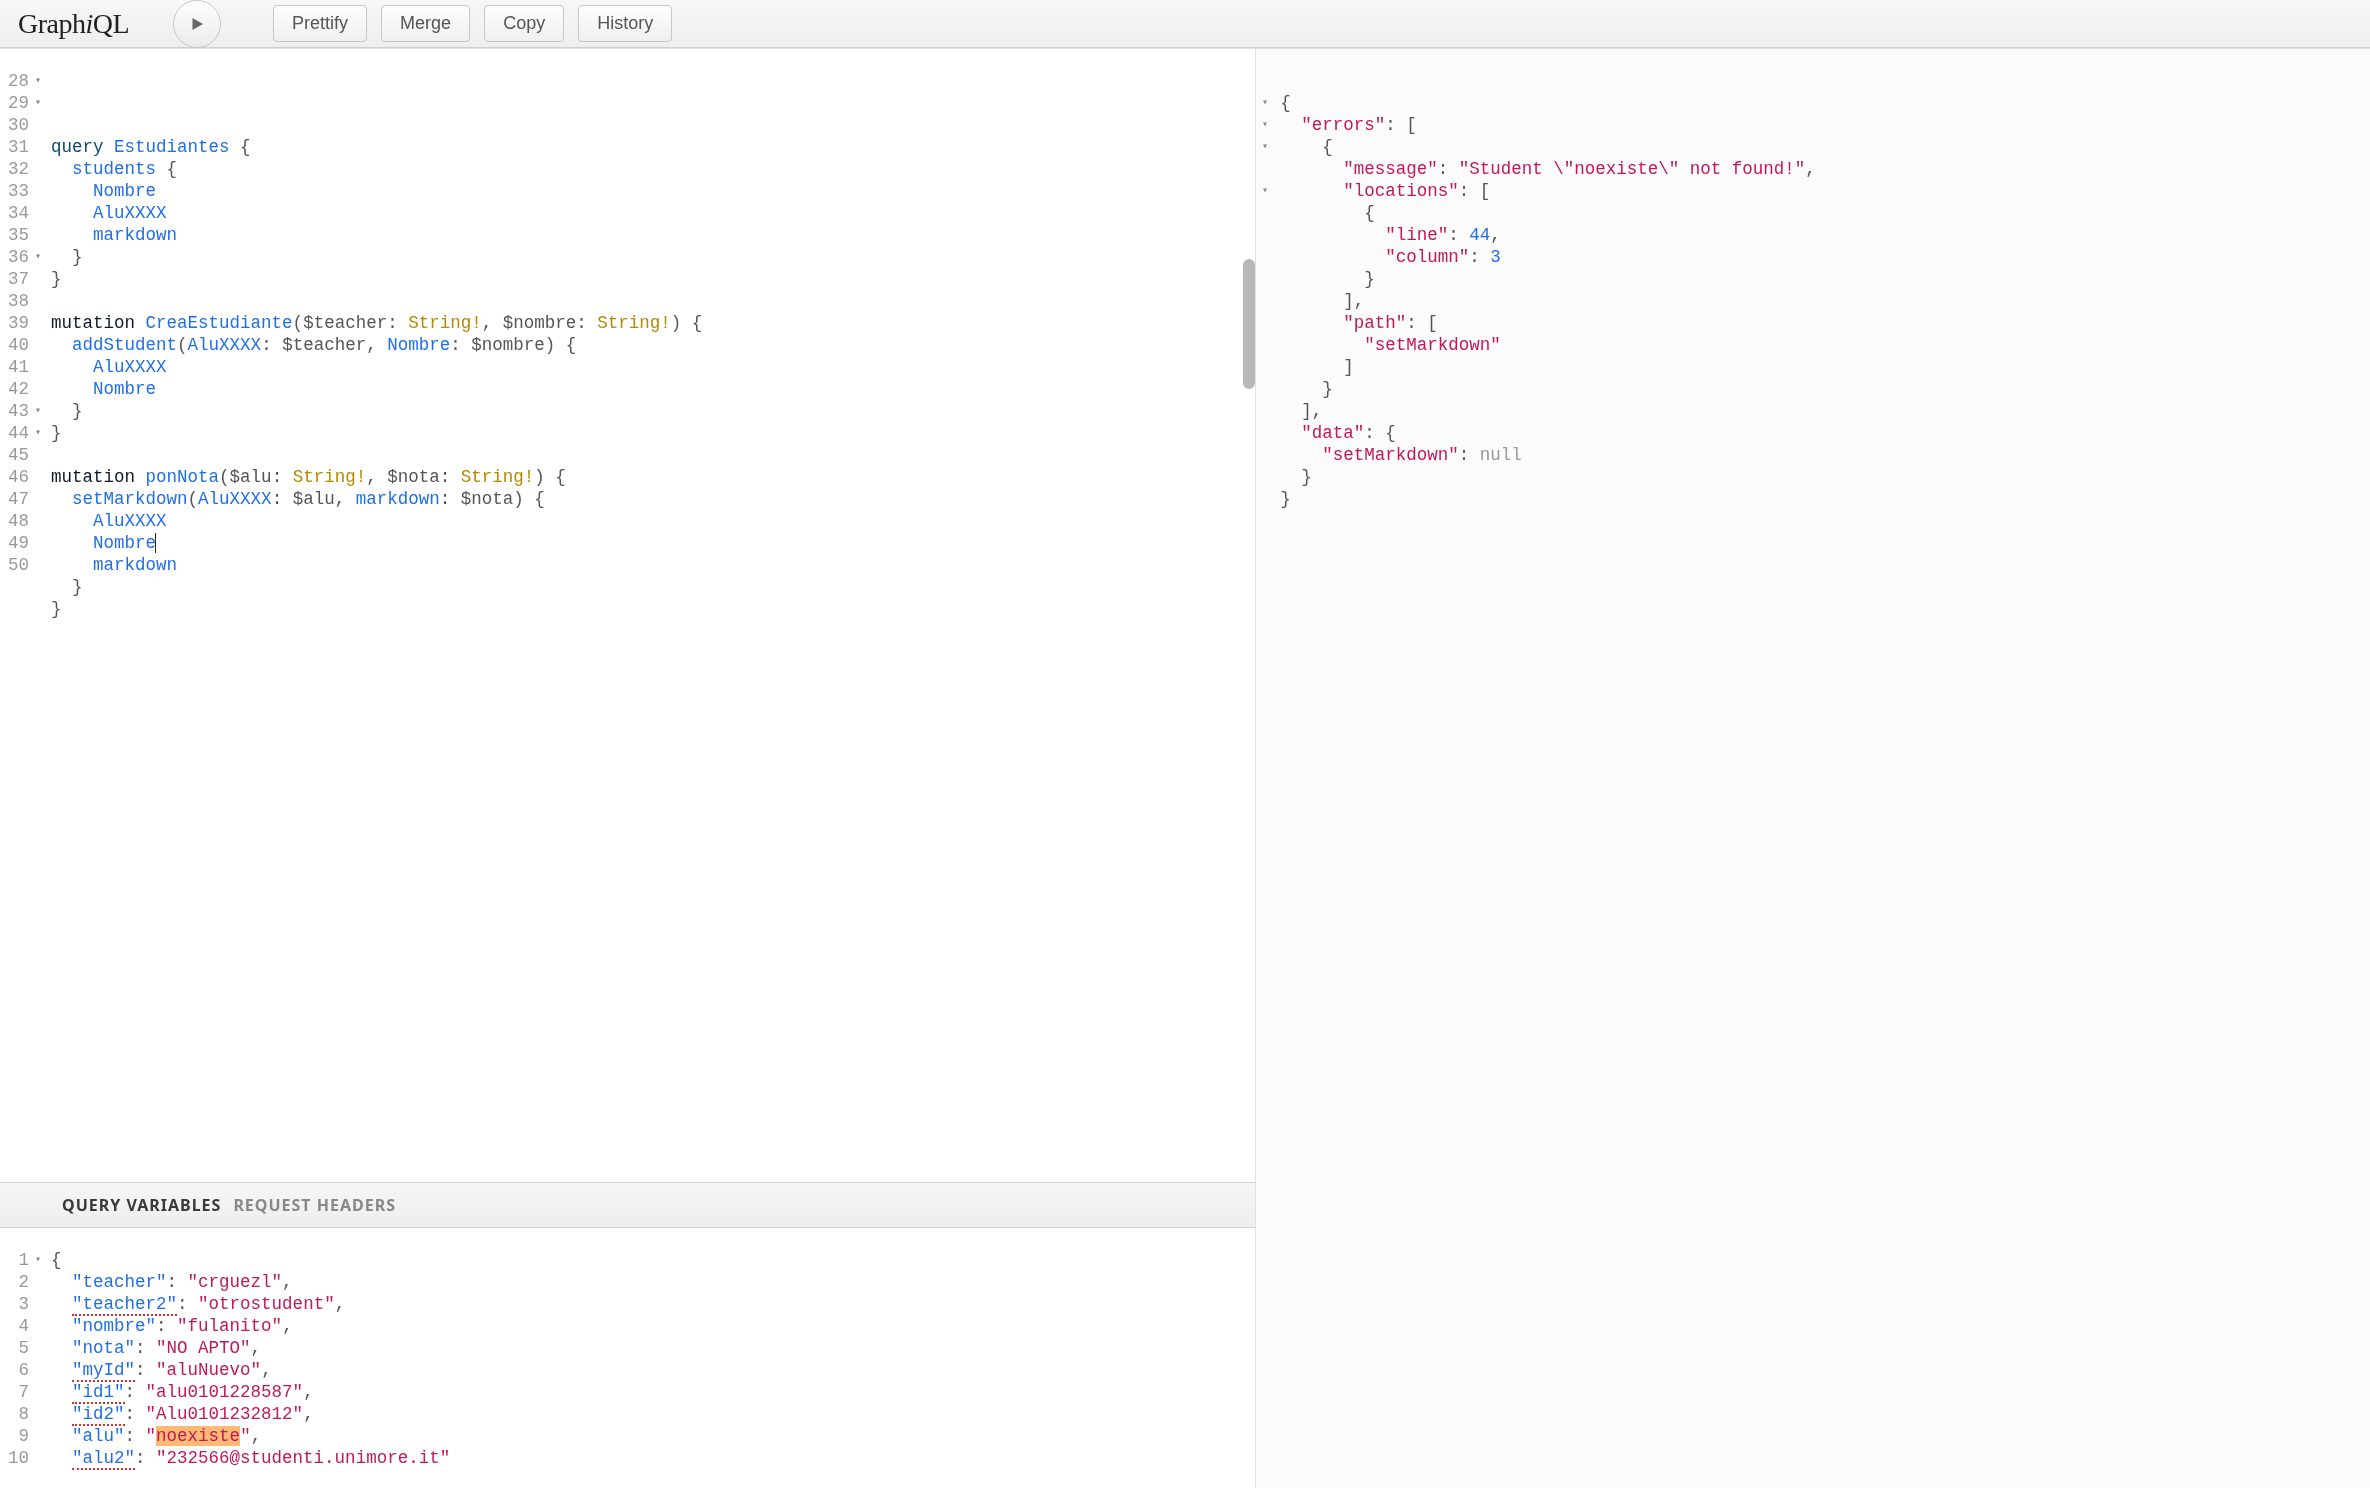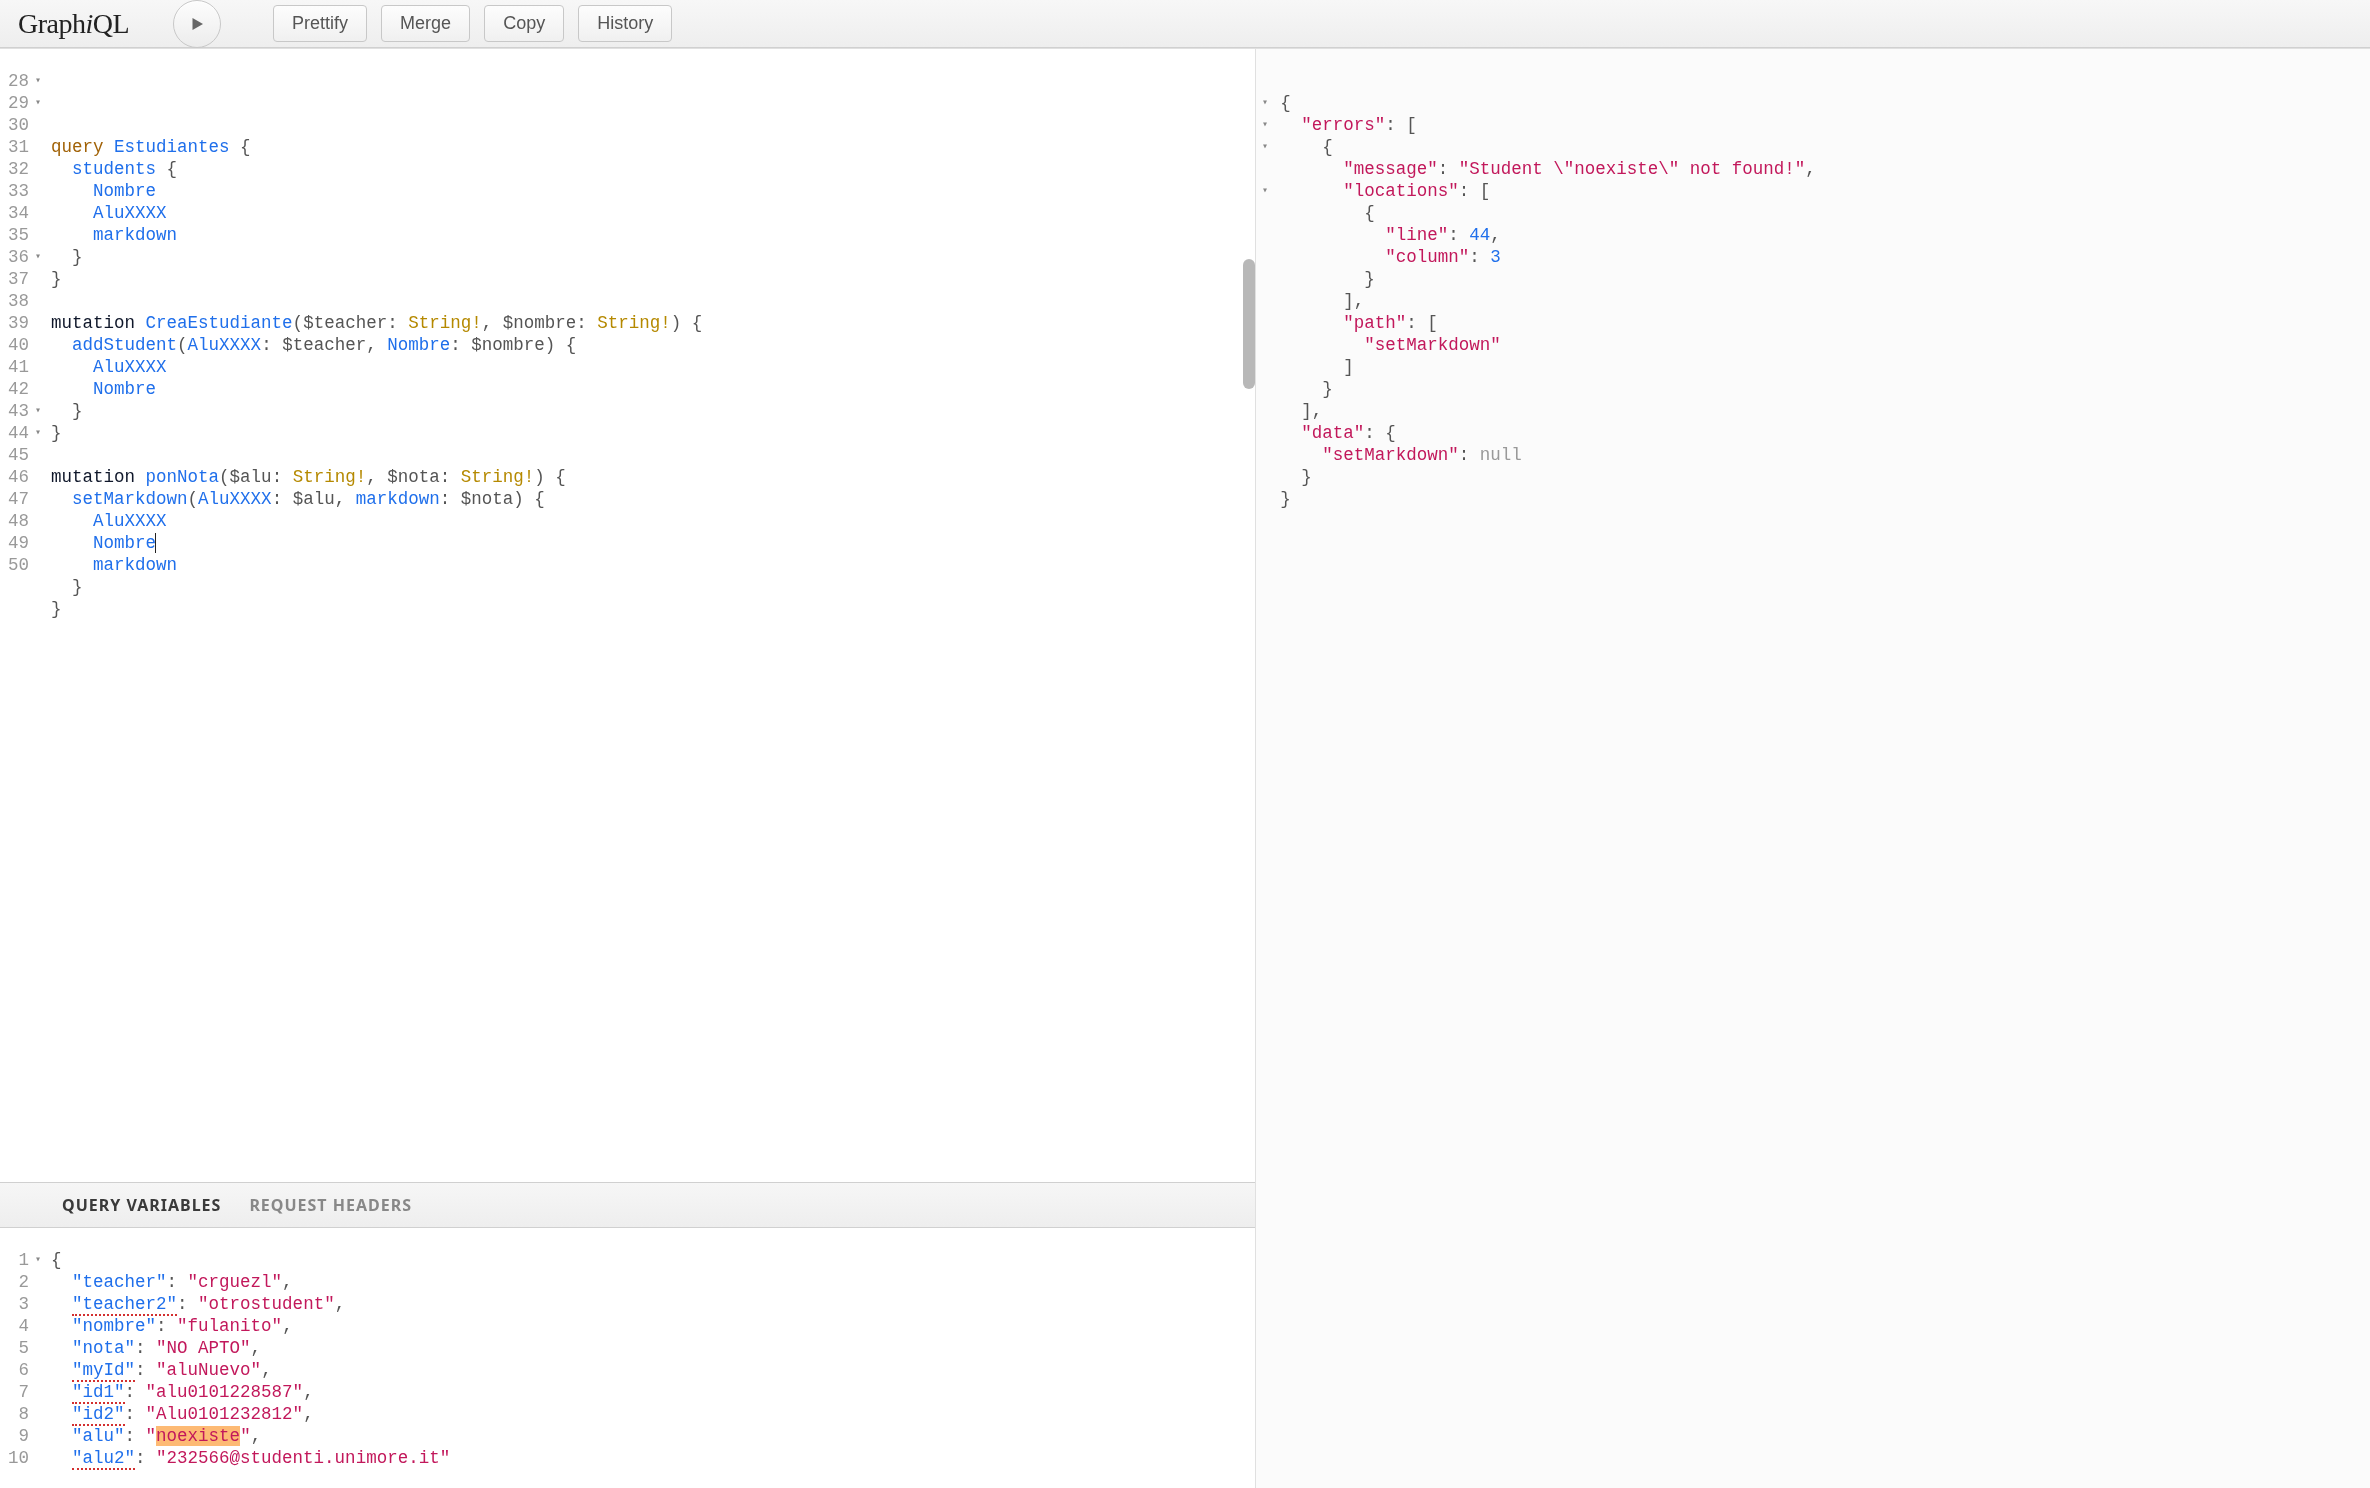--- a/index.html
+++ b/index.html
@@ -113,21 +113,21 @@
     position: absolute;
     right: 0; top: 190px;
     width: 12px; height: 130px;
     background: rgba(0,0,0,0.28);
     border-radius: 6px;
   }
 
   
   .secondary-tabs {
     display: flex;
-    gap: 28px;
+    gap: 12px;
     padding: 11px 62px;
     background: linear-gradient(#f6f6f6,#eee);
     border-top: 1px solid #d0d0d0;
     border-bottom: 1px solid #d0d0d0;
     font-size: 16px;
     font-weight: 700;
     letter-spacing: 1px;
   }
   .tab { color: #888; cursor: pointer; text-transform: uppercase; }
   .tab.active { color: #3a3a3a; }
@@ -149,21 +149,21 @@
   .def2 { color: #1f6feb; }         
   .attr { color: #1f6feb; }         
   .arg { color: #1f6feb; }          
   .var { color: #555; }             
   .type { color: #b58900; }         
   .num { color: #1f6feb; }
   .str { color: #c2185b; }          
   .keyjson { color: #1f6feb; }      
   .prop { color: #c2185b; }         
   .punct { color: #555; }
-  .dimkw { color: #a16207; }
+  .dimkw { color: #0c4a6e; }
   .sel-bg { background: #fdba74; }
   .squiggle { border-bottom: 2px dotted #d32f2f; padding-bottom: 0px; }
   .cursor { border-right: 1.5px solid #222; margin-left:-1px; }
   .nullkw { color: #999; }
 
 </style>
 </head>
 <body>
 
 <div class="topbar">

